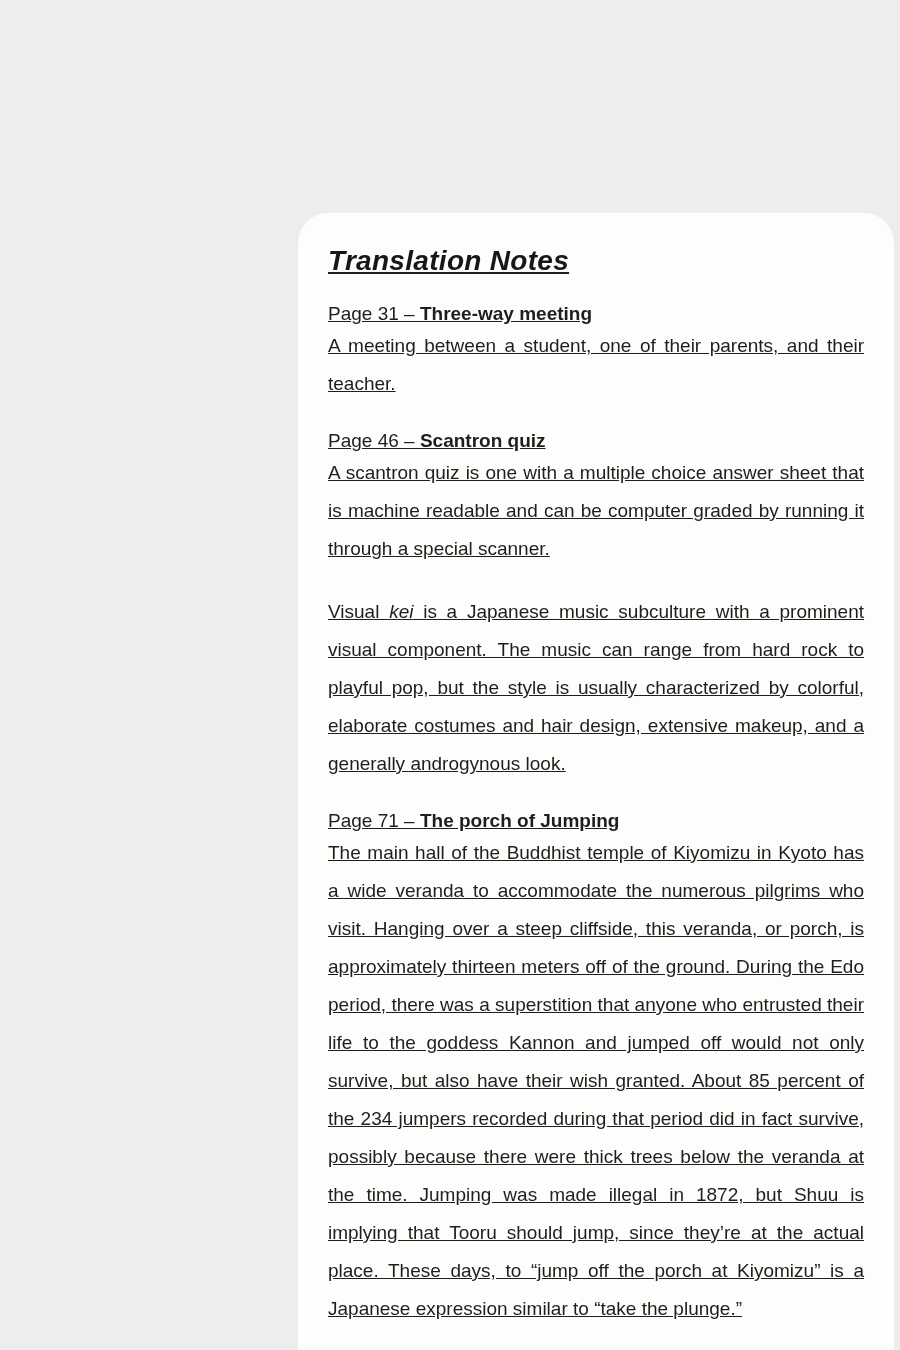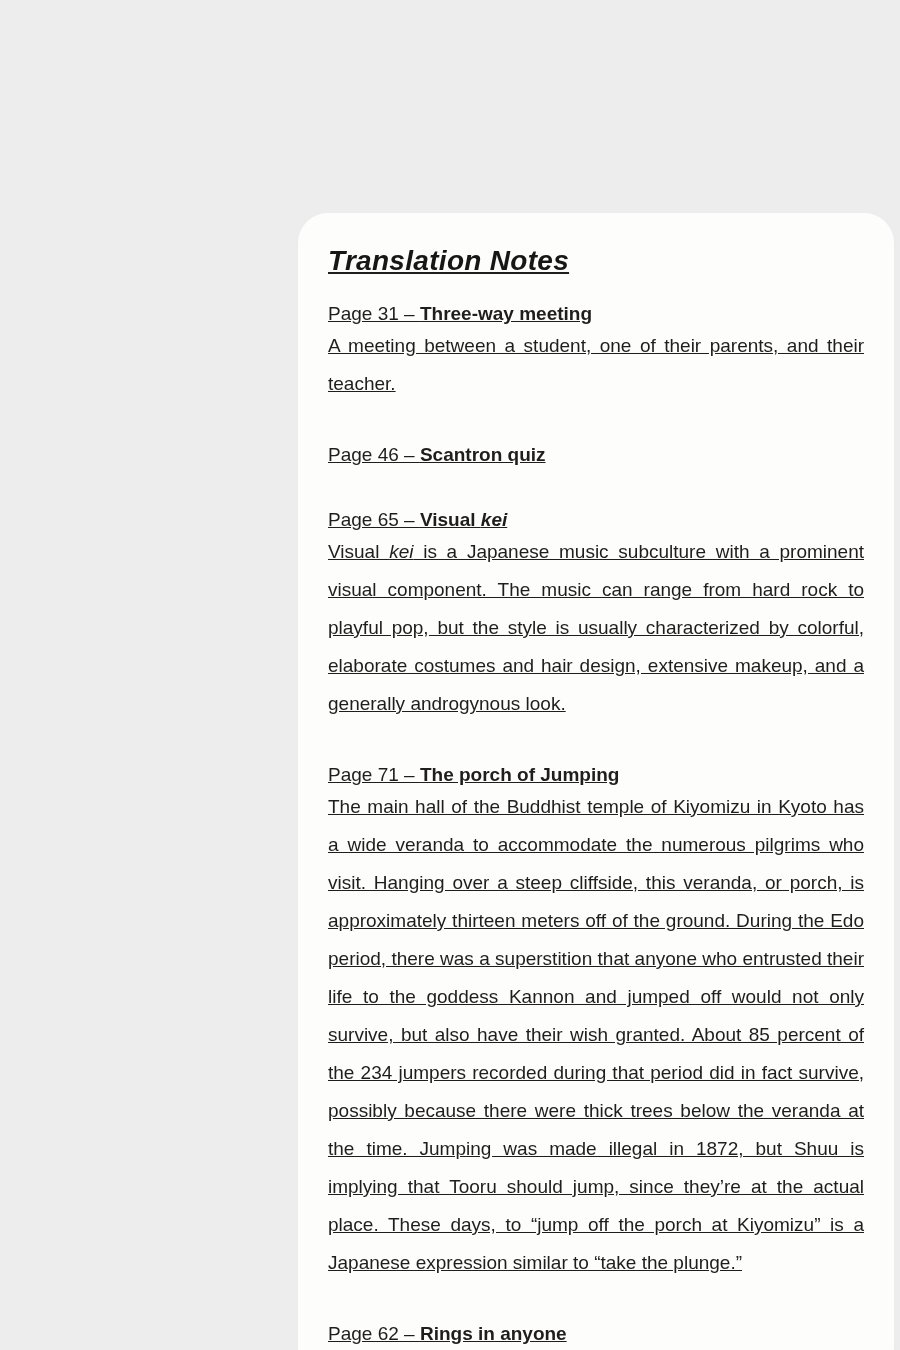--- a/index.html
+++ b/index.html
@@ -34,21 +34,21 @@
   .title {
     margin: 0 0 24px 0;
     font-size: 28px;
     line-height: 32px;
     font-weight: bold;
     font-style: italic;
     letter-spacing: 0.3px;
     color: #171717;
   }
   .entry {
-    margin-top: 39px;
+    margin-top: 25px;
   }
   .entry:first-child {
     margin-top: 18px;
   }
   .entry-heading {
     margin: 0;
     font-size: 19px;
     line-height: 26px;
     font-weight: normal;
     text-align: left;
@@ -68,23 +68,23 @@
 <div class="canvas">
   <article class="card">
     <h1 class="title">Translation Notes</h1>
     <div class="entries" id="entries">
         <section class="entry">
           <h2 class="entry-heading"><span>Page 31 – </span><span class="seg-bold">Three-way meeting</span></h2>
           <p class="entry-body"><span>A meeting between a student, one of their parents, and their teacher.</span></p>
         </section>
         <section class="entry">
           <h2 class="entry-heading"><span>Page 46 – </span><span class="seg-bold">Scantron quiz</span></h2>
+          <p class="entry-body"><span>A scantron quiz is one with a multiple choice answer sheet that is machine readable and can be computer graded by running it through a special scanner.</span></p>
         </section>
         <section class="entry">
-          <h2 class="entry-heading"><span>Page 65 – </span><span class="seg-bold">Visual </span><span class="seg-bold seg-italic">kei</span></h2>
           <p class="entry-body"><span>Visual </span><span class="seg-italic">kei</span><span> is a Japanese music subculture with a prominent visual component. The music can range from hard rock to playful pop, but the style is usually characterized by colorful, elaborate costumes and hair design, extensive makeup, and a generally androgynous look.</span></p>
         </section>
         <section class="entry">
           <h2 class="entry-heading"><span>Page 71 – </span><span class="seg-bold">The porch of Jumping</span></h2>
           <p class="entry-body"><span>The main hall of the Buddhist temple of Kiyomizu in Kyoto has a wide veranda to accommodate the numerous pilgrims who visit. Hanging over a steep cliffside, this veranda, or porch, is approximately thirteen meters off of the ground. During the Edo period, there was a superstition that anyone who entrusted their life to the goddess Kannon and jumped off would not only survive, but also have their wish granted. About 85 percent of the 234 jumpers recorded during that period did in fact survive, possibly because there were thick trees below the veranda at the time. Jumping was made illegal in 1872, but Shuu is implying that Tooru should jump, since they’re at the actual place. These days, to “jump off the porch at Kiyomizu” is a Japanese expression similar to “take the plunge.”</span></p>
         </section>
         <section class="entry">
           <h2 class="entry-heading"><span>Page 62 – </span><span class="seg-bold">Rings in anyone</span></h2>
         </section>
       </div>

